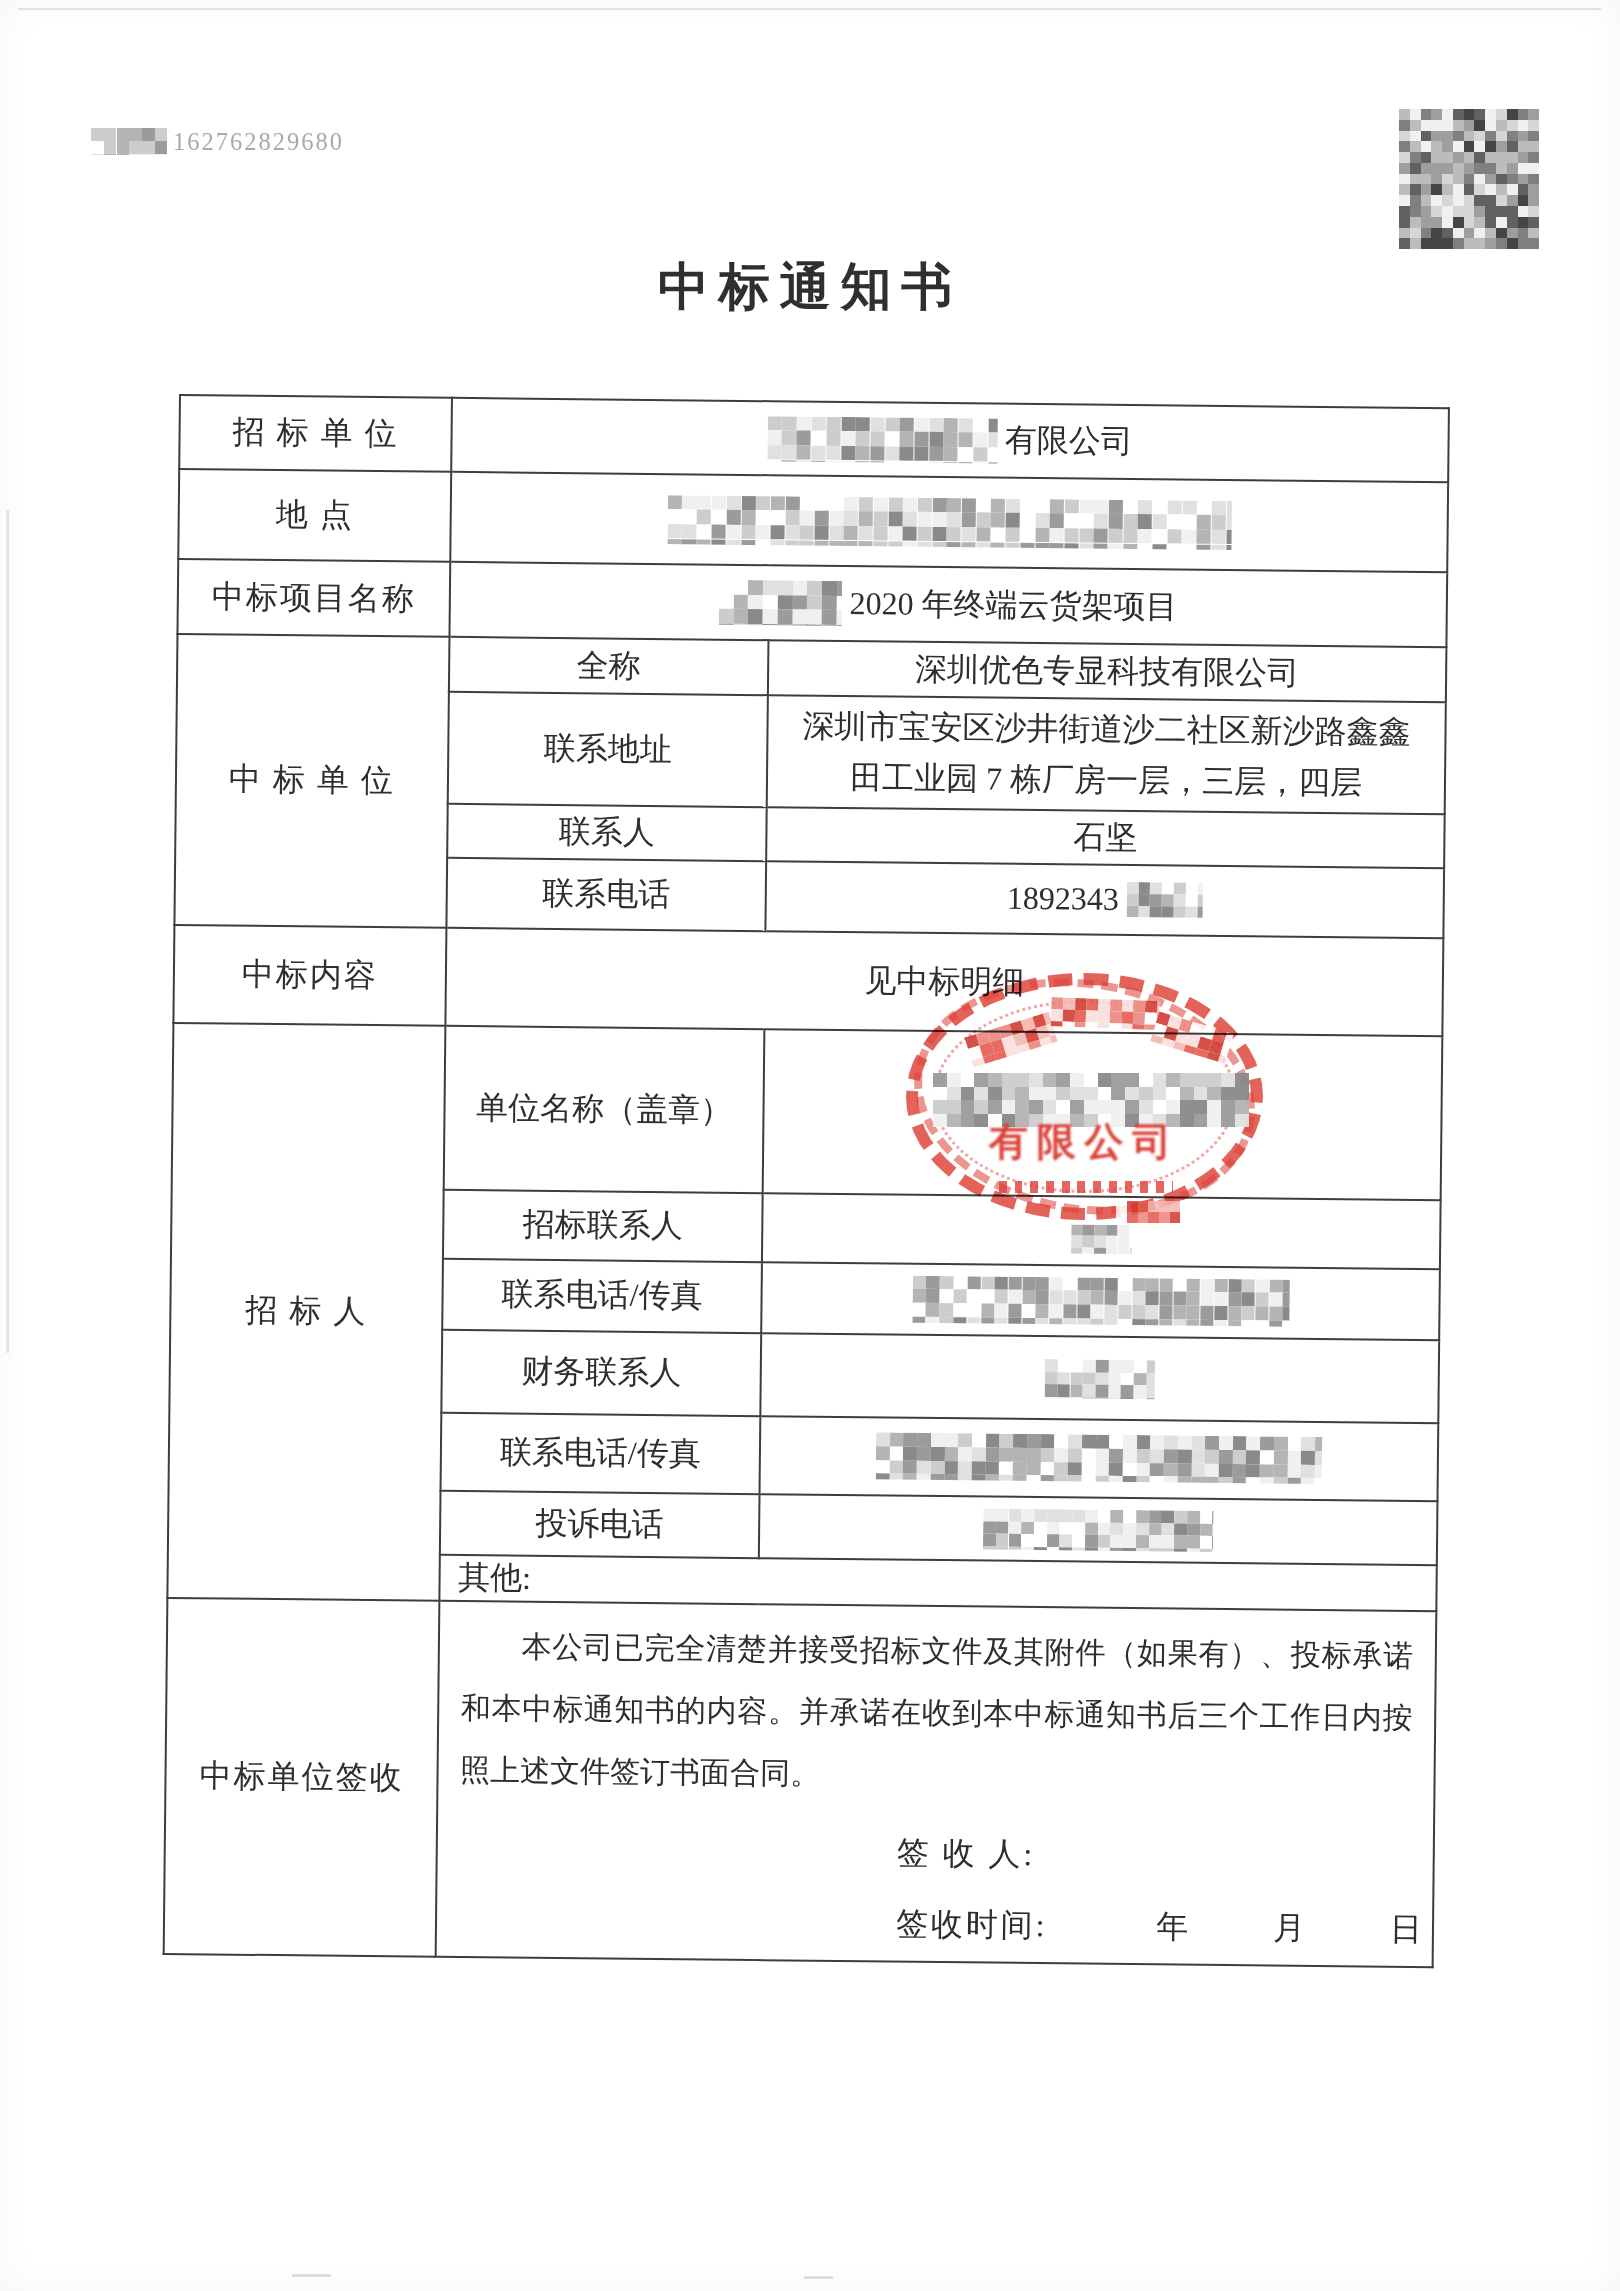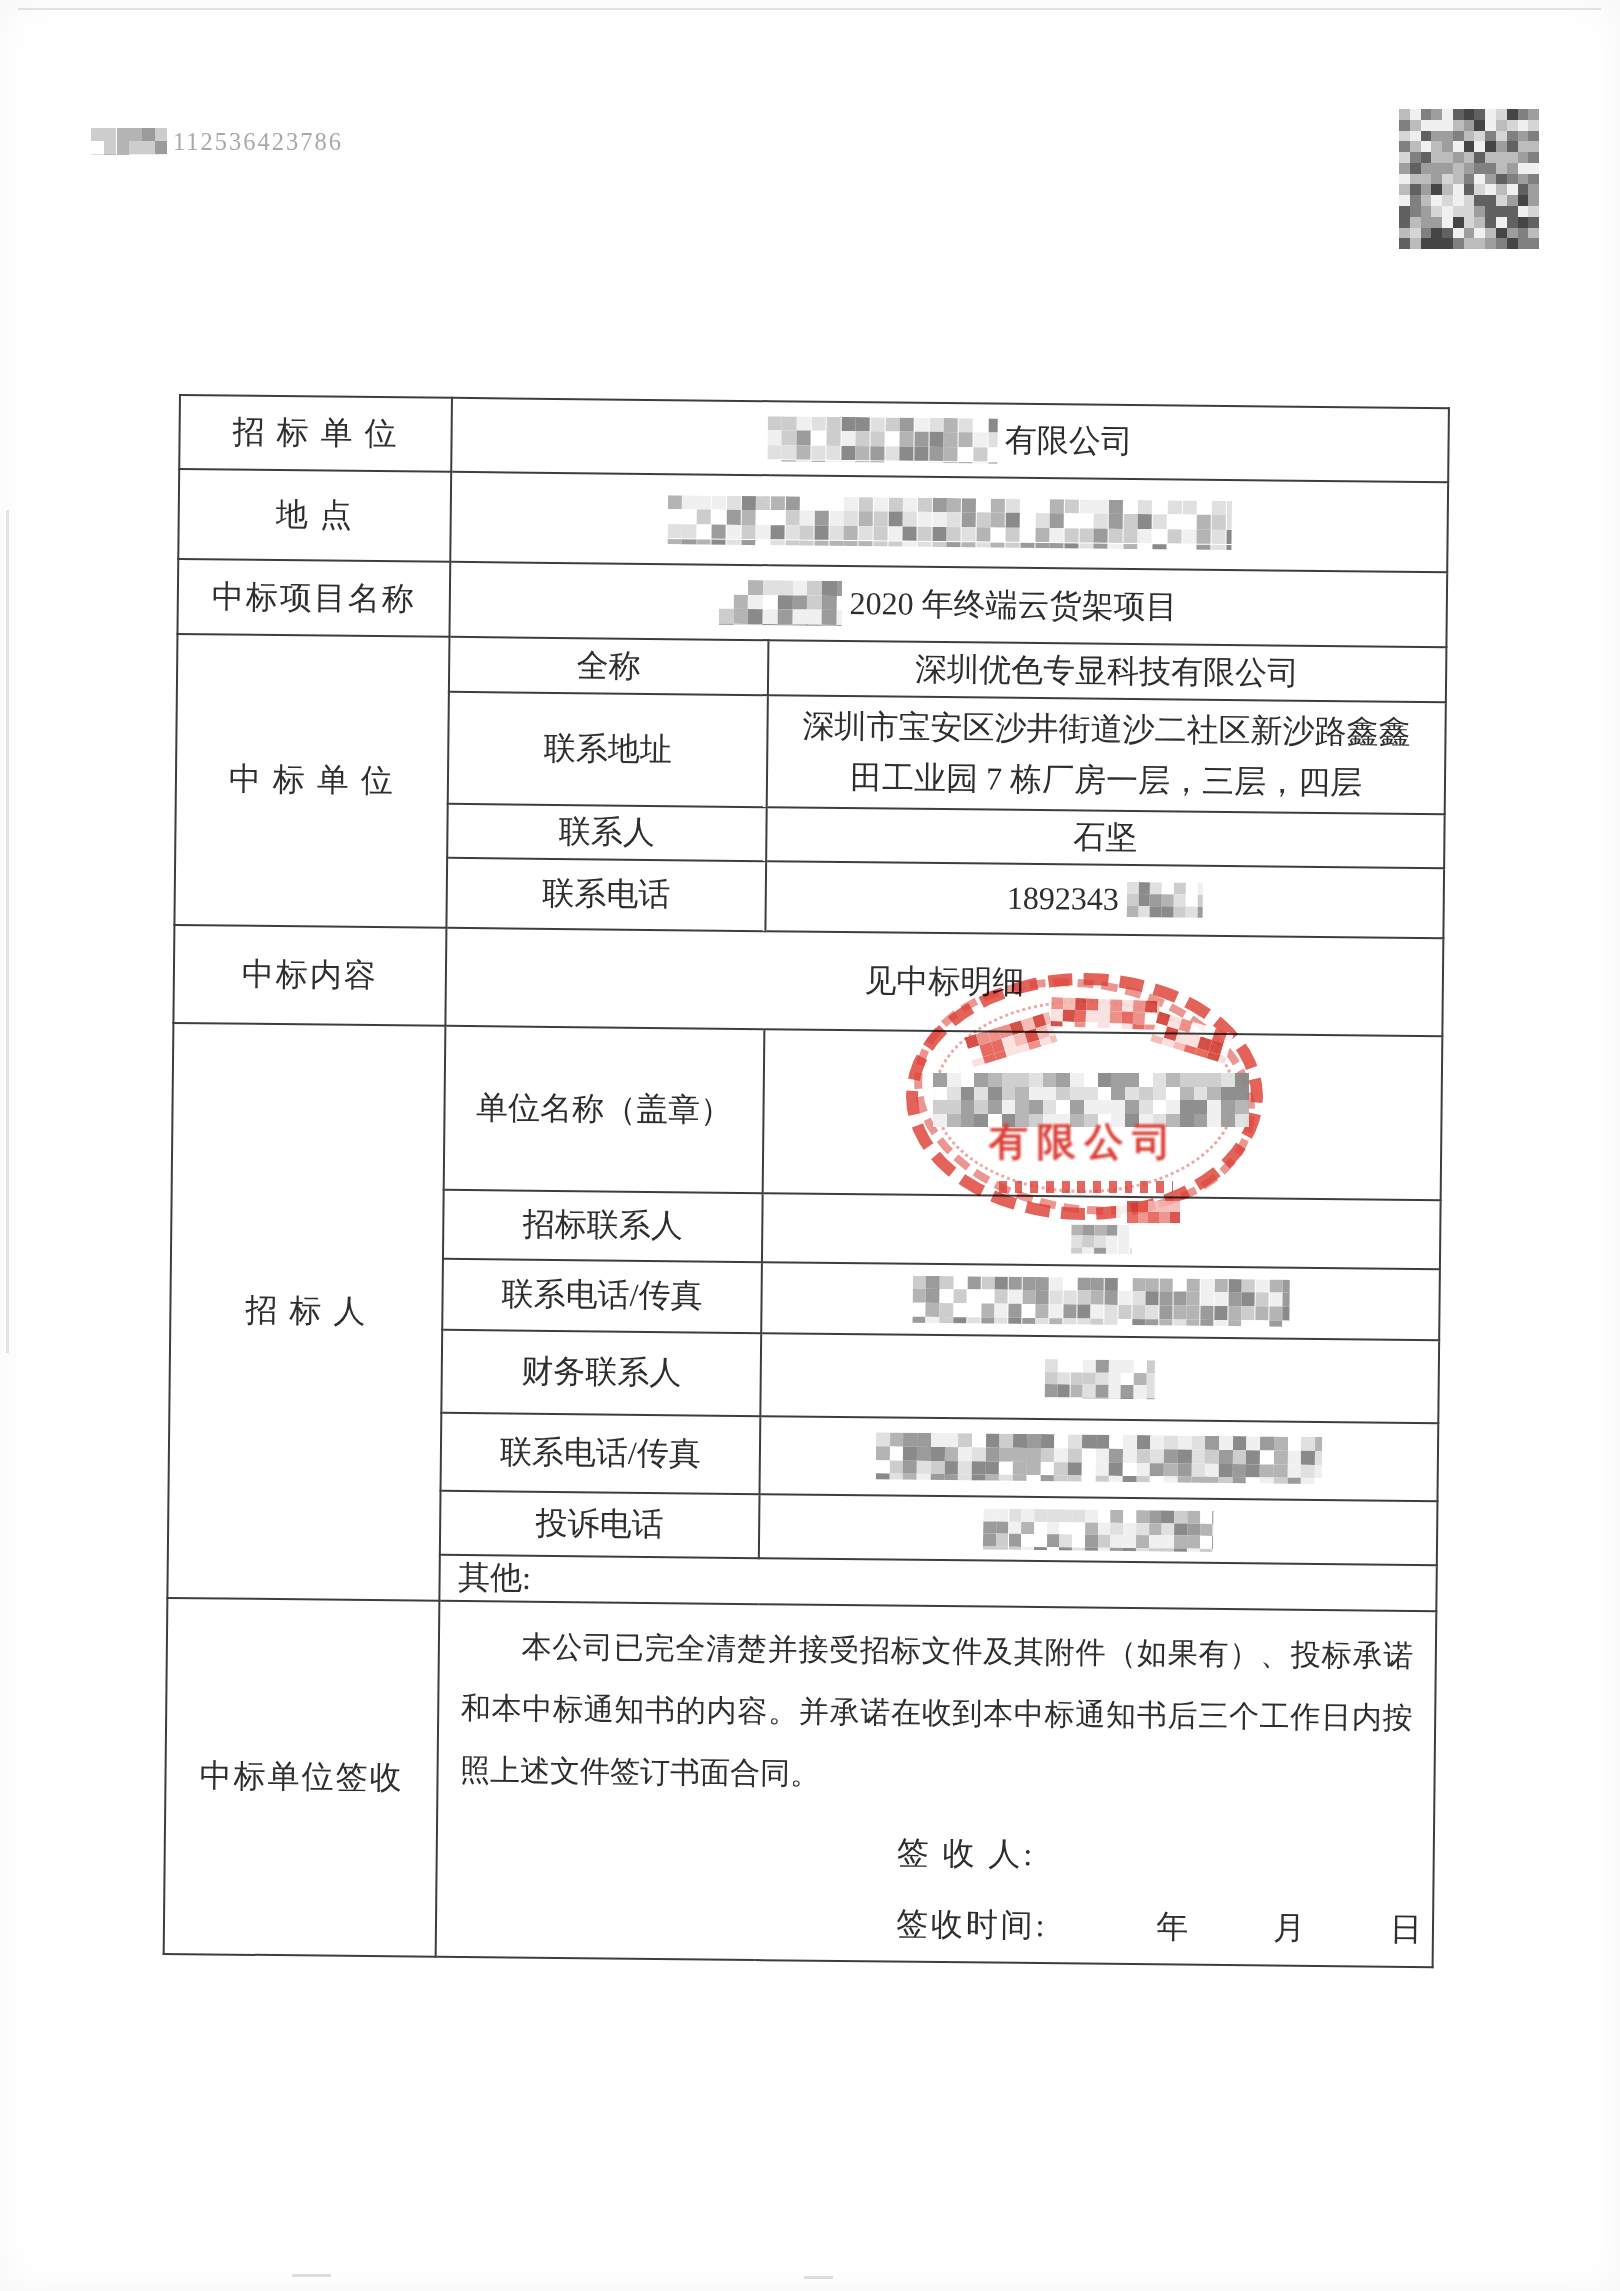--- a/index.html
+++ b/index.html
@@ -116,27 +116,28 @@
         <i style="left:38px;top:12.7px;width:12.7px;height:12.7px;background:#cdcdcd"></i>
         <i style="left:51px;top:12.7px;width:12.7px;height:12.7px;background:#cdcdcd"></i>
         <i style="left:64px;top:12.7px;width:12.7px;height:12.7px;background:#9b9b9b"></i>
         <i style="left:0px;top:25.5px;width:12.7px;height:12.7px;background:#e0e0e0"></i>
         <i style="left:12.7px;top:25.5px;width:12.7px;height:12.7px;background:#b4b4b4"></i>
         <i style="left:25.5px;top:25.5px;width:12.7px;height:12.7px;background:#b4b4b4"></i>
         <i style="left:38px;top:25.5px;width:12.7px;height:12.7px;background:#f0f0f0"></i>
         <i style="left:51px;top:25.5px;width:12.7px;height:12.7px;background:#f0f0f0"></i>
         <i style="left:64px;top:25.5px;width:12.7px;height:12.7px;background:#f0f0f0"></i>
       </span>
-    <span class="doc-number">112536423786</span>
+    <span class="doc-number">162762829680</span>
   </div>
 
   
   <div class="qr pixel-grid"><i style="left:0px;top:0px;width:10.8px;height:10.8px;background:#bcbcbc"></i><i style="left:10.8px;top:0px;width:10.8px;height:10.8px;background:#f0f0f0"></i><i style="left:21.6px;top:0px;width:10.8px;height:10.8px;background:#808080"></i><i style="left:32px;top:0px;width:10.8px;height:10.8px;background:#9e9e9e"></i><i style="left:43px;top:0px;width:10.8px;height:10.8px;background:#f0f0f0"></i><i style="left:54px;top:0px;width:10.8px;height:10.8px;background:#616161"></i><i style="left:65px;top:0px;width:10.8px;height:10.8px;background:#454545"></i><i style="left:75px;top:0px;width:10.8px;height:10.8px;background:#616161"></i><i style="left:86px;top:0px;width:10.8px;height:10.8px;background:#f0f0f0"></i><i style="left:97px;top:0px;width:10.8px;height:10.8px;background:#d6d6d6"></i><i style="left:108px;top:0px;width:10.8px;height:10.8px;background:#454545"></i><i style="left:119px;top:0px;width:10.8px;height:10.8px;background:#808080"></i><i style="left:129px;top:0px;width:10.8px;height:10.8px;background:#9e9e9e"></i><i style="left:0px;top:10.8px;width:10.8px;height:10.8px;background:#808080"></i><i style="left:10.8px;top:10.8px;width:10.8px;height:10.8px;background:#bcbcbc"></i><i style="left:21.6px;top:10.8px;width:10.8px;height:10.8px;background:#f0f0f0"></i><i style="left:32px;top:10.8px;width:10.8px;height:10.8px;background:#f0f0f0"></i><i style="left:43px;top:10.8px;width:10.8px;height:10.8px;background:#f0f0f0"></i><i style="left:54px;top:10.8px;width:10.8px;height:10.8px;background:#bcbcbc"></i><i style="left:65px;top:10.8px;width:10.8px;height:10.8px;background:#9e9e9e"></i><i style="left:75px;top:10.8px;width:10.8px;height:10.8px;background:#454545"></i><i style="left:86px;top:10.8px;width:10.8px;height:10.8px;background:#f0f0f0"></i><i style="left:97px;top:10.8px;width:10.8px;height:10.8px;background:#bcbcbc"></i><i style="left:108px;top:10.8px;width:10.8px;height:10.8px;background:#d6d6d6"></i><i style="left:119px;top:10.8px;width:10.8px;height:10.8px;background:#f0f0f0"></i><i style="left:129px;top:10.8px;width:10.8px;height:10.8px;background:#d6d6d6"></i><i style="left:0px;top:21.6px;width:10.8px;height:10.8px;background:#d6d6d6"></i><i style="left:10.8px;top:21.6px;width:10.8px;height:10.8px;background:#f0f0f0"></i><i style="left:21.6px;top:21.6px;width:10.8px;height:10.8px;background:#616161"></i><i style="left:32px;top:21.6px;width:10.8px;height:10.8px;background:#9e9e9e"></i><i style="left:43px;top:21.6px;width:10.8px;height:10.8px;background:#9e9e9e"></i><i style="left:54px;top:21.6px;width:10.8px;height:10.8px;background:#808080"></i><i style="left:65px;top:21.6px;width:10.8px;height:10.8px;background:#bcbcbc"></i><i style="left:75px;top:21.6px;width:10.8px;height:10.8px;background:#d6d6d6"></i><i style="left:86px;top:21.6px;width:10.8px;height:10.8px;background:#808080"></i><i style="left:97px;top:21.6px;width:10.8px;height:10.8px;background:#d6d6d6"></i><i style="left:108px;top:21.6px;width:10.8px;height:10.8px;background:#808080"></i><i style="left:119px;top:21.6px;width:10.8px;height:10.8px;background:#9e9e9e"></i><i style="left:129px;top:21.6px;width:10.8px;height:10.8px;background:#808080"></i><i style="left:0px;top:32px;width:10.8px;height:10.8px;background:#808080"></i><i style="left:10.8px;top:32px;width:10.8px;height:10.8px;background:#bcbcbc"></i><i style="left:21.6px;top:32px;width:10.8px;height:10.8px;background:#f0f0f0"></i><i style="left:32px;top:32px;width:10.8px;height:10.8px;background:#bcbcbc"></i><i style="left:43px;top:32px;width:10.8px;height:10.8px;background:#9e9e9e"></i><i style="left:54px;top:32px;width:10.8px;height:10.8px;background:#f0f0f0"></i><i style="left:65px;top:32px;width:10.8px;height:10.8px;background:#454545"></i><i style="left:75px;top:32px;width:10.8px;height:10.8px;background:#f0f0f0"></i><i style="left:86px;top:32px;width:10.8px;height:10.8px;background:#454545"></i><i style="left:97px;top:32px;width:10.8px;height:10.8px;background:#9e9e9e"></i><i style="left:108px;top:32px;width:10.8px;height:10.8px;background:#616161"></i><i style="left:119px;top:32px;width:10.8px;height:10.8px;background:#bcbcbc"></i><i style="left:129px;top:32px;width:10.8px;height:10.8px;background:#bcbcbc"></i><i style="left:0px;top:43px;width:10.8px;height:10.8px;background:#d6d6d6"></i><i style="left:10.8px;top:43px;width:10.8px;height:10.8px;background:#808080"></i><i style="left:21.6px;top:43px;width:10.8px;height:10.8px;background:#616161"></i><i style="left:32px;top:43px;width:10.8px;height:10.8px;background:#bcbcbc"></i><i style="left:43px;top:43px;width:10.8px;height:10.8px;background:#bcbcbc"></i><i style="left:54px;top:43px;width:10.8px;height:10.8px;background:#9e9e9e"></i><i style="left:65px;top:43px;width:10.8px;height:10.8px;background:#bcbcbc"></i><i style="left:75px;top:43px;width:10.8px;height:10.8px;background:#616161"></i><i style="left:86px;top:43px;width:10.8px;height:10.8px;background:#bcbcbc"></i><i style="left:97px;top:43px;width:10.8px;height:10.8px;background:#bcbcbc"></i><i style="left:108px;top:43px;width:10.8px;height:10.8px;background:#bcbcbc"></i><i style="left:119px;top:43px;width:10.8px;height:10.8px;background:#9e9e9e"></i><i style="left:129px;top:43px;width:10.8px;height:10.8px;background:#808080"></i><i style="left:0px;top:54px;width:10.8px;height:10.8px;background:#9e9e9e"></i><i style="left:10.8px;top:54px;width:10.8px;height:10.8px;background:#616161"></i><i style="left:21.6px;top:54px;width:10.8px;height:10.8px;background:#9e9e9e"></i><i style="left:32px;top:54px;width:10.8px;height:10.8px;background:#9e9e9e"></i><i style="left:43px;top:54px;width:10.8px;height:10.8px;background:#9e9e9e"></i><i style="left:54px;top:54px;width:10.8px;height:10.8px;background:#bcbcbc"></i><i style="left:65px;top:54px;width:10.8px;height:10.8px;background:#9e9e9e"></i><i style="left:75px;top:54px;width:10.8px;height:10.8px;background:#808080"></i><i style="left:86px;top:54px;width:10.8px;height:10.8px;background:#808080"></i><i style="left:97px;top:54px;width:10.8px;height:10.8px;background:#bcbcbc"></i><i style="left:108px;top:54px;width:10.8px;height:10.8px;background:#9e9e9e"></i><i style="left:119px;top:54px;width:10.8px;height:10.8px;background:#f0f0f0"></i><i style="left:129px;top:54px;width:10.8px;height:10.8px;background:#f0f0f0"></i><i style="left:0px;top:65px;width:10.8px;height:10.8px;background:#f0f0f0"></i><i style="left:10.8px;top:65px;width:10.8px;height:10.8px;background:#bcbcbc"></i><i style="left:21.6px;top:65px;width:10.8px;height:10.8px;background:#bcbcbc"></i><i style="left:32px;top:65px;width:10.8px;height:10.8px;background:#9e9e9e"></i><i style="left:43px;top:65px;width:10.8px;height:10.8px;background:#d6d6d6"></i><i style="left:54px;top:65px;width:10.8px;height:10.8px;background:#bcbcbc"></i><i style="left:65px;top:65px;width:10.8px;height:10.8px;background:#808080"></i><i style="left:75px;top:65px;width:10.8px;height:10.8px;background:#f0f0f0"></i><i style="left:86px;top:65px;width:10.8px;height:10.8px;background:#9e9e9e"></i><i style="left:97px;top:65px;width:10.8px;height:10.8px;background:#616161"></i><i style="left:108px;top:65px;width:10.8px;height:10.8px;background:#808080"></i><i style="left:119px;top:65px;width:10.8px;height:10.8px;background:#9e9e9e"></i><i style="left:129px;top:65px;width:10.8px;height:10.8px;background:#808080"></i><i style="left:0px;top:75px;width:10.8px;height:10.8px;background:#bcbcbc"></i><i style="left:10.8px;top:75px;width:10.8px;height:10.8px;background:#616161"></i><i style="left:21.6px;top:75px;width:10.8px;height:10.8px;background:#9e9e9e"></i><i style="left:32px;top:75px;width:10.8px;height:10.8px;background:#454545"></i><i style="left:43px;top:75px;width:10.8px;height:10.8px;background:#bcbcbc"></i><i style="left:54px;top:75px;width:10.8px;height:10.8px;background:#f0f0f0"></i><i style="left:65px;top:75px;width:10.8px;height:10.8px;background:#616161"></i><i style="left:75px;top:75px;width:10.8px;height:10.8px;background:#d6d6d6"></i><i style="left:86px;top:75px;width:10.8px;height:10.8px;background:#f0f0f0"></i><i style="left:97px;top:75px;width:10.8px;height:10.8px;background:#bcbcbc"></i><i style="left:108px;top:75px;width:10.8px;height:10.8px;background:#f0f0f0"></i><i style="left:119px;top:75px;width:10.8px;height:10.8px;background:#616161"></i><i style="left:129px;top:75px;width:10.8px;height:10.8px;background:#9e9e9e"></i><i style="left:0px;top:86px;width:10.8px;height:10.8px;background:#f0f0f0"></i><i style="left:10.8px;top:86px;width:10.8px;height:10.8px;background:#808080"></i><i style="left:21.6px;top:86px;width:10.8px;height:10.8px;background:#bcbcbc"></i><i style="left:32px;top:86px;width:10.8px;height:10.8px;background:#f0f0f0"></i><i style="left:43px;top:86px;width:10.8px;height:10.8px;background:#d6d6d6"></i><i style="left:54px;top:86px;width:10.8px;height:10.8px;background:#f0f0f0"></i><i style="left:65px;top:86px;width:10.8px;height:10.8px;background:#d6d6d6"></i><i style="left:75px;top:86px;width:10.8px;height:10.8px;background:#616161"></i><i style="left:86px;top:86px;width:10.8px;height:10.8px;background:#616161"></i><i style="left:97px;top:86px;width:10.8px;height:10.8px;background:#d6d6d6"></i><i style="left:108px;top:86px;width:10.8px;height:10.8px;background:#9e9e9e"></i><i style="left:119px;top:86px;width:10.8px;height:10.8px;background:#454545"></i><i style="left:129px;top:86px;width:10.8px;height:10.8px;background:#9e9e9e"></i><i style="left:0px;top:97px;width:10.8px;height:10.8px;background:#616161"></i><i style="left:10.8px;top:97px;width:10.8px;height:10.8px;background:#808080"></i><i style="left:21.6px;top:97px;width:10.8px;height:10.8px;background:#9e9e9e"></i><i style="left:32px;top:97px;width:10.8px;height:10.8px;background:#d6d6d6"></i><i style="left:43px;top:97px;width:10.8px;height:10.8px;background:#f0f0f0"></i><i style="left:54px;top:97px;width:10.8px;height:10.8px;background:#d6d6d6"></i><i style="left:65px;top:97px;width:10.8px;height:10.8px;background:#d6d6d6"></i><i style="left:75px;top:97px;width:10.8px;height:10.8px;background:#9e9e9e"></i><i style="left:86px;top:97px;width:10.8px;height:10.8px;background:#616161"></i><i style="left:97px;top:97px;width:10.8px;height:10.8px;background:#616161"></i><i style="left:108px;top:97px;width:10.8px;height:10.8px;background:#616161"></i><i style="left:119px;top:97px;width:10.8px;height:10.8px;background:#f0f0f0"></i><i style="left:129px;top:97px;width:10.8px;height:10.8px;background:#d6d6d6"></i><i style="left:0px;top:108px;width:10.8px;height:10.8px;background:#616161"></i><i style="left:10.8px;top:108px;width:10.8px;height:10.8px;background:#bcbcbc"></i><i style="left:21.6px;top:108px;width:10.8px;height:10.8px;background:#9e9e9e"></i><i style="left:32px;top:108px;width:10.8px;height:10.8px;background:#9e9e9e"></i><i style="left:43px;top:108px;width:10.8px;height:10.8px;background:#f0f0f0"></i><i style="left:54px;top:108px;width:10.8px;height:10.8px;background:#454545"></i><i style="left:65px;top:108px;width:10.8px;height:10.8px;background:#d6d6d6"></i><i style="left:75px;top:108px;width:10.8px;height:10.8px;background:#bcbcbc"></i><i style="left:86px;top:108px;width:10.8px;height:10.8px;background:#616161"></i><i style="left:97px;top:108px;width:10.8px;height:10.8px;background:#f0f0f0"></i><i style="left:108px;top:108px;width:10.8px;height:10.8px;background:#616161"></i><i style="left:119px;top:108px;width:10.8px;height:10.8px;background:#454545"></i><i style="left:129px;top:108px;width:10.8px;height:10.8px;background:#616161"></i><i style="left:0px;top:119px;width:10.8px;height:10.8px;background:#bcbcbc"></i><i style="left:10.8px;top:119px;width:10.8px;height:10.8px;background:#d6d6d6"></i><i style="left:21.6px;top:119px;width:10.8px;height:10.8px;background:#808080"></i><i style="left:32px;top:119px;width:10.8px;height:10.8px;background:#454545"></i><i style="left:43px;top:119px;width:10.8px;height:10.8px;background:#616161"></i><i style="left:54px;top:119px;width:10.8px;height:10.8px;background:#f0f0f0"></i><i style="left:65px;top:119px;width:10.8px;height:10.8px;background:#9e9e9e"></i><i style="left:75px;top:119px;width:10.8px;height:10.8px;background:#f0f0f0"></i><i style="left:86px;top:119px;width:10.8px;height:10.8px;background:#bcbcbc"></i><i style="left:97px;top:119px;width:10.8px;height:10.8px;background:#454545"></i><i style="left:108px;top:119px;width:10.8px;height:10.8px;background:#9e9e9e"></i><i style="left:119px;top:119px;width:10.8px;height:10.8px;background:#808080"></i><i style="left:129px;top:119px;width:10.8px;height:10.8px;background:#bcbcbc"></i><i style="left:0px;top:129px;width:10.8px;height:10.8px;background:#616161"></i><i style="left:10.8px;top:129px;width:10.8px;height:10.8px;background:#bcbcbc"></i><i style="left:21.6px;top:129px;width:10.8px;height:10.8px;background:#454545"></i><i style="left:32px;top:129px;width:10.8px;height:10.8px;background:#454545"></i><i style="left:43px;top:129px;width:10.8px;height:10.8px;background:#454545"></i><i style="left:54px;top:129px;width:10.8px;height:10.8px;background:#808080"></i><i style="left:65px;top:129px;width:10.8px;height:10.8px;background:#bcbcbc"></i><i style="left:75px;top:129px;width:10.8px;height:10.8px;background:#bcbcbc"></i><i style="left:86px;top:129px;width:10.8px;height:10.8px;background:#9e9e9e"></i><i style="left:97px;top:129px;width:10.8px;height:10.8px;background:#808080"></i><i style="left:108px;top:129px;width:10.8px;height:10.8px;background:#454545"></i><i style="left:119px;top:129px;width:10.8px;height:10.8px;background:#808080"></i><i style="left:129px;top:129px;width:10.8px;height:10.8px;background:#808080"></i></div>
 
   
+  <div class="title">中标通知书</div>
 
   
   <table class="notice-table">
     <colgroup>
         <col style="width:272px">
         <col style="width:319px">
         <col style="width:678px">
       </colgroup>
 
     <tbody>

